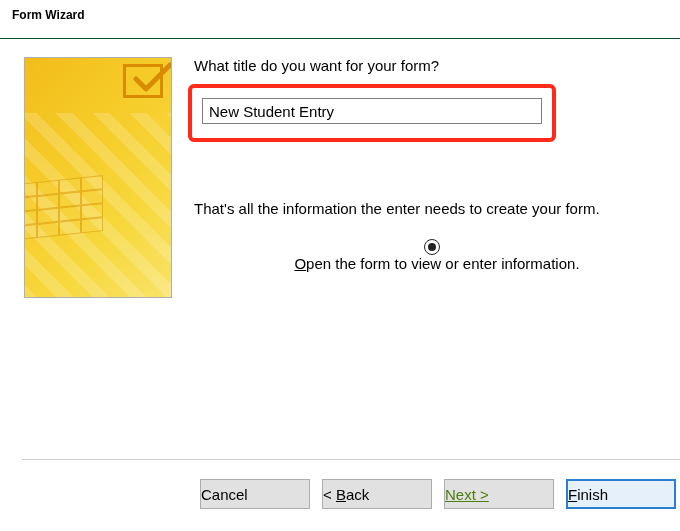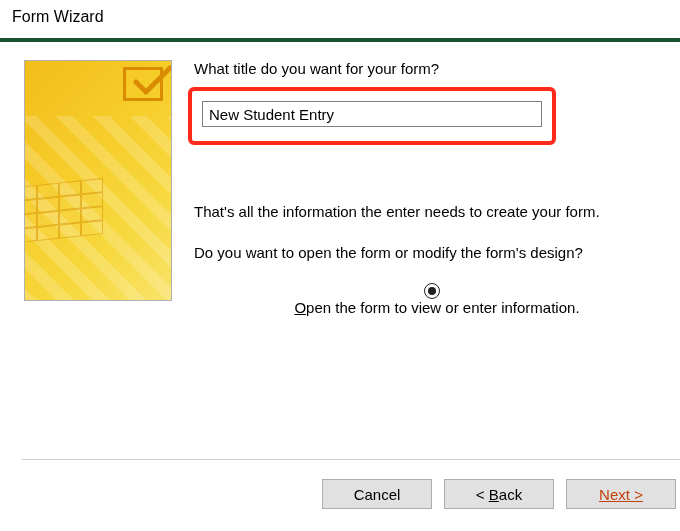--- a/index.html
+++ b/index.html
@@ -14,29 +14,30 @@
     overflow: hidden;
   }
   .window {
     position: relative;
     width: 680px;
     height: 531px;
     box-sizing: border-box;
   }
   .titlebar {
     padding: 8px 12px 6px 12px;
-    font-size: 16px;
+    font-size: 12px;
+    font-weight: bold;
   }
   .content {
     position: absolute;
     left: 0;
     right: 0;
     top: 38px;
     bottom: 72px;
-    border-top: 4px solid #14532d;
+    border-top: 1px solid #14532d;
     display: flex;
   }
   .sidebar {
     width: 190px;
     padding: 18px 18px 18px 24px;
     box-sizing: border-box;
   }
   .wizpic {
     width: 148px;
     height: 241px;
@@ -170,26 +171,26 @@
   .btn {
     width: 110px;
     height: 30px;
     box-sizing: border-box;
     border: 1px solid #adadad;
     background: #e1e1e1;
     font-family: inherit;
     font-size: 15px;
     display: inline-flex;
     align-items: center;
-    justify-content: center;
+    justify-content: flex-start;
     cursor: default;
     user-select: none;
   }
   .btn.disabled {
-    color: #c2410c;
+    color: #4d7c0f;
     text-decoration: underline;
   }
   .btn.default {
     background: #e6f0fa;
     border: 2px solid #2a7ed3;
   }
 </style>
 </head>
 <body>
 
@@ -237,21 +238,20 @@
 
     <div class="main">
 
       <div class="prompt">What title do you want for your form?</div>
 
       <div class="highlight-box">
         <input type="text" class="title-input" value="New Student Entry" style="">
       </div>
 
       <div class="infoline">That's all the information the enter needs to create your form.</div>
-      <div class="qline">Do you want to open the form or modify the form's design?</div>
 
       <div class="radios">
         <div class="radio-row">
           <span class="radio checked"></span>
           <span><span class="accesskey">O</span><span>pen the form to view or enter information.</span></span>
         </div>
       </div>
 
     </div>
   </div>
@@ -261,16 +261,19 @@
     <div class="btn-row">
       <div class="btn">
         <span>Cancel</span>
       </div>
       <div class="btn">
         <span><span>&lt; </span><span class="accesskey">B</span><span>ack</span></span>
       </div>
       <div class="btn disabled">
         <span><span class="accesskey">N</span><span>ext &gt;</span></span>
       </div>
+      <div class="btn default">
+        <span><span class="accesskey">F</span><span>inish</span></span>
+      </div>
     </div>
   </div>
 
 </div>
 
 </body></html>

